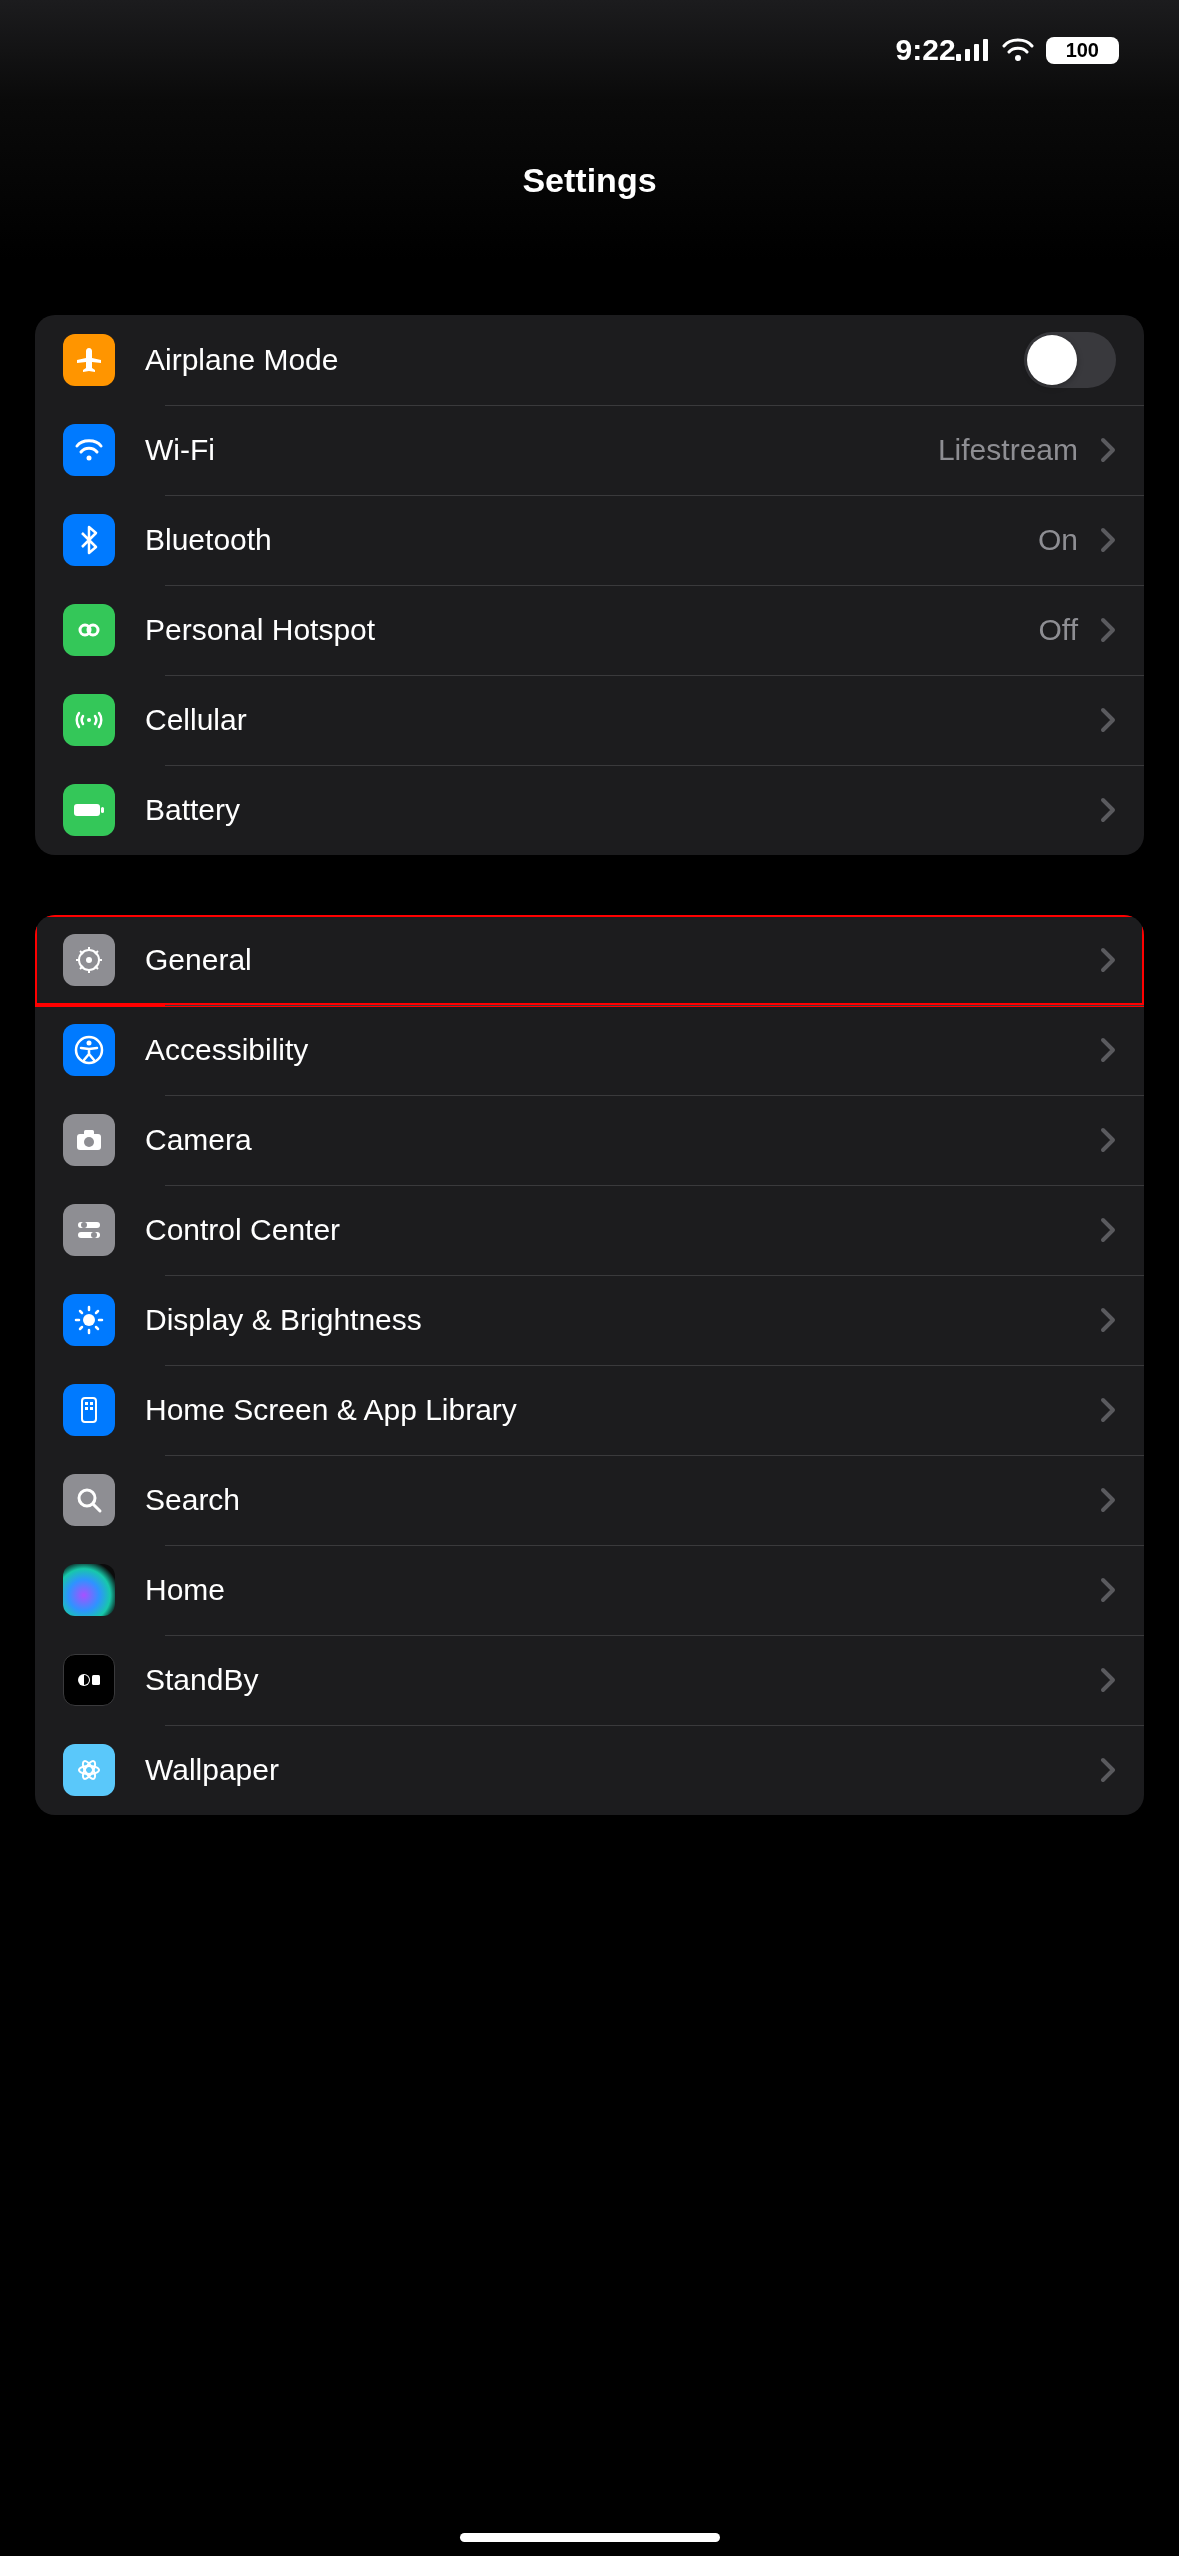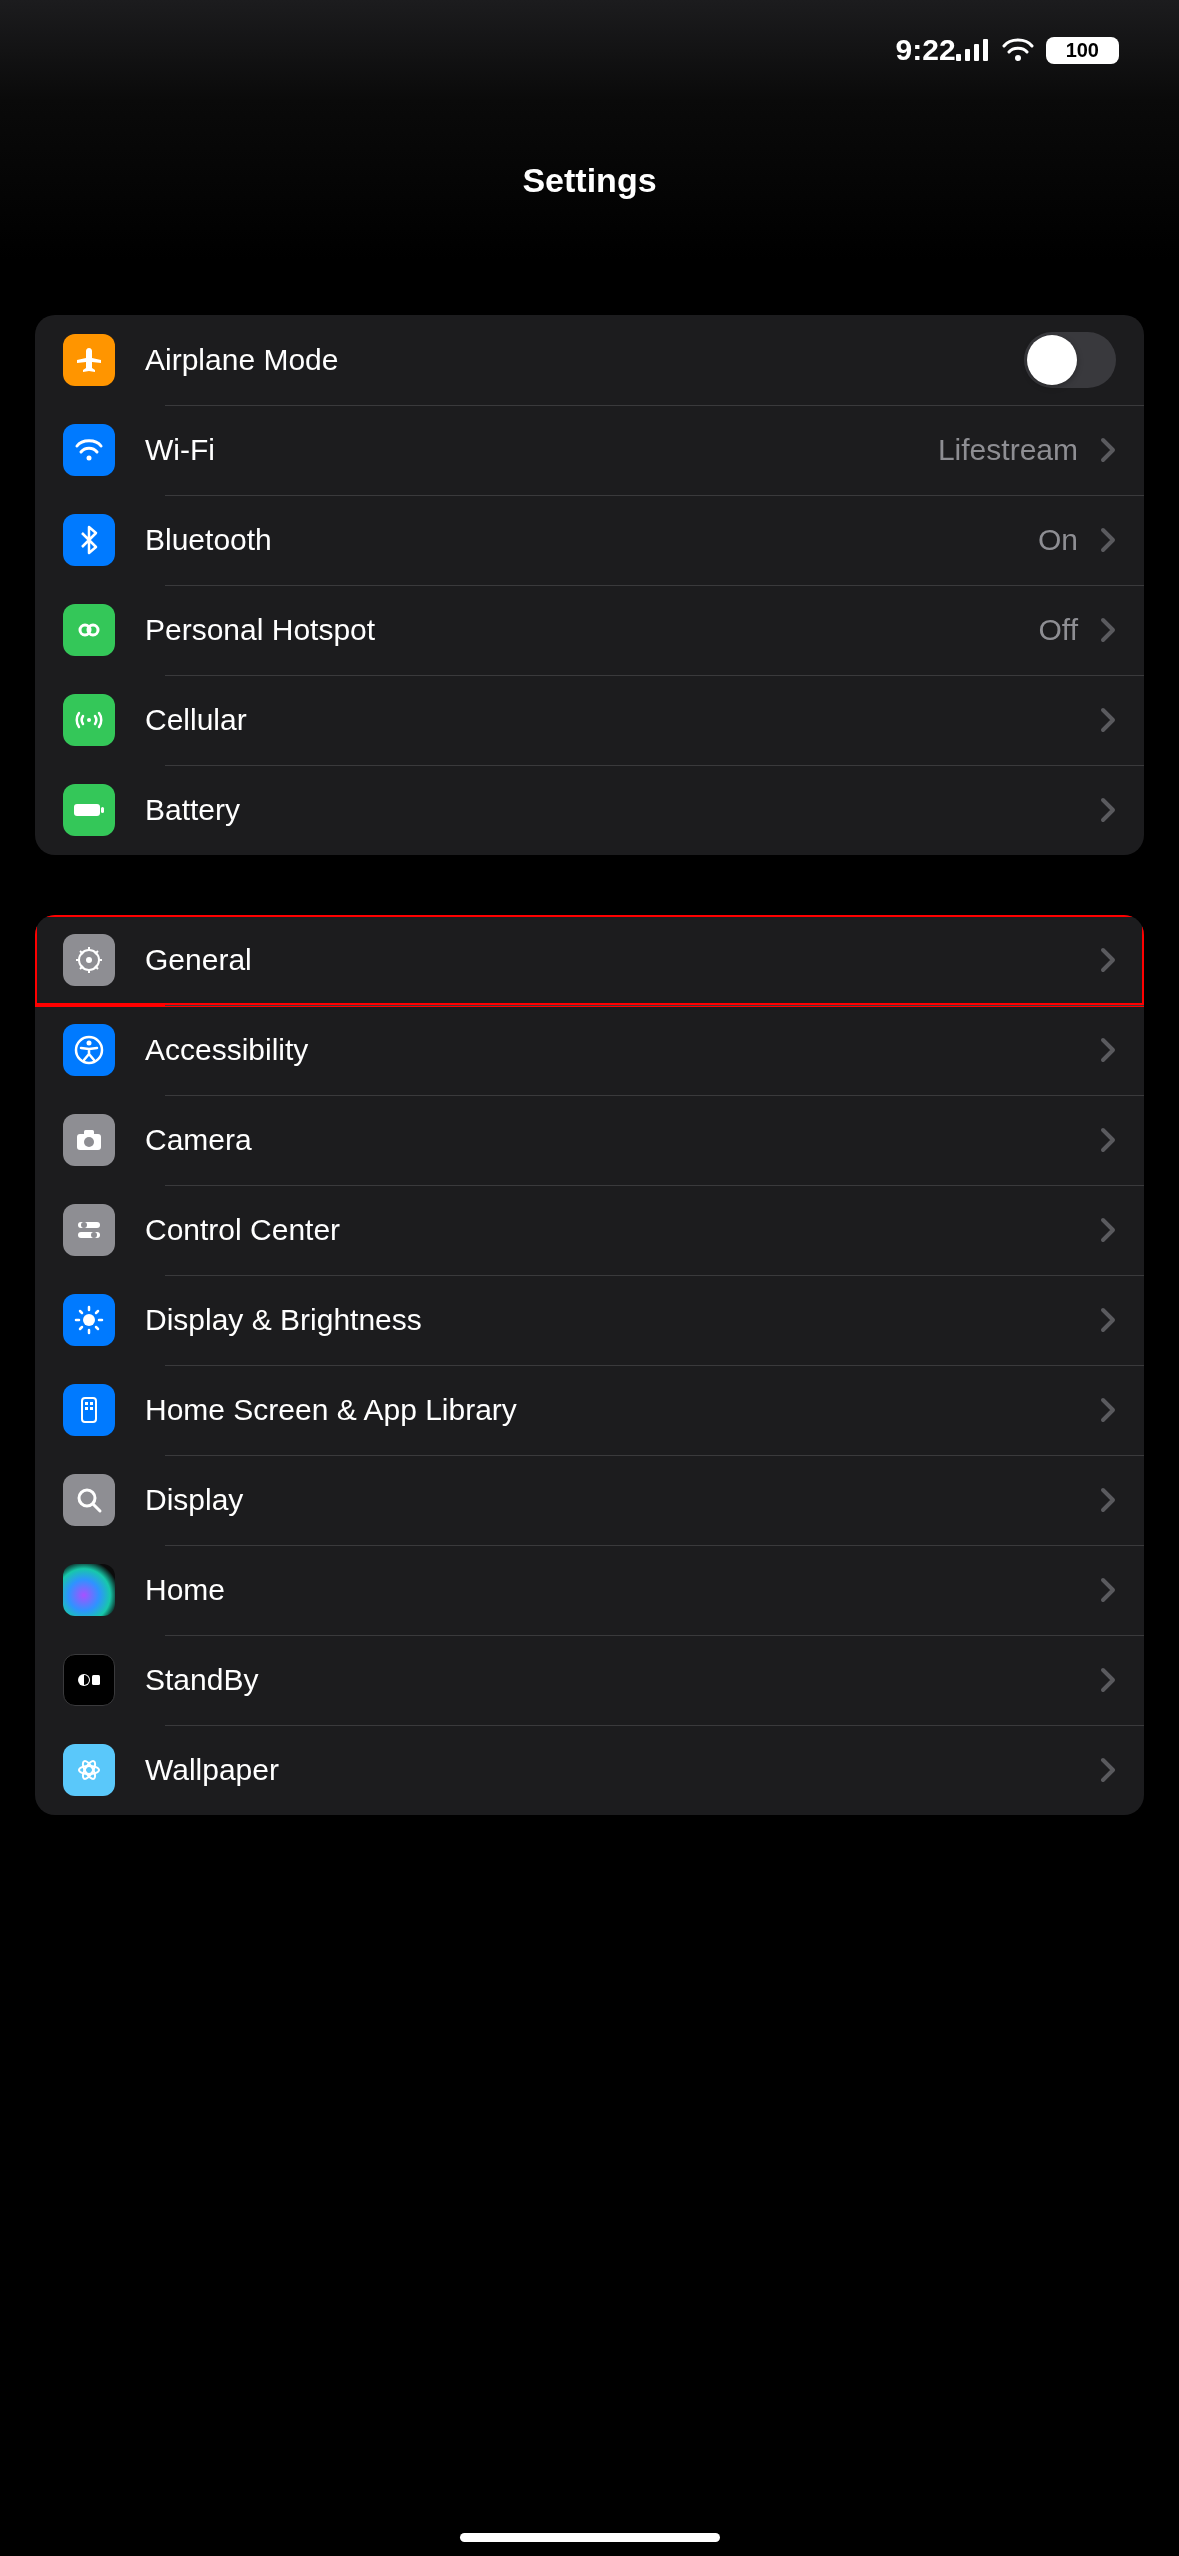--- a/index.html
+++ b/index.html
@@ -383,21 +383,21 @@
       </span>
     </div>
 
     <div class="row">
       <span class="icon bg-gray">
         <svg width="32" height="32" viewBox="0 0 32 32">
             <circle cx="14" cy="14" r="8" fill="none" stroke="#fff" stroke-width="3"></circle>
             <line x1="20" y1="20" x2="27" y2="27" stroke="#fff" stroke-width="3" stroke-linecap="round"></line>
           </svg>
       </span>
-      <span class="label">Display</span>
+      <span class="label">Search</span>
       <span class="chevron">
         <svg width="16" height="26" viewBox="0 0 16 26">
             <path fill="none" stroke="#5a5a5e" stroke-width="4" stroke-linecap="round" stroke-linejoin="round" d="M3 3 L13 13 L3 23"></path>
           </svg>
       </span>
     </div>
 
     <div class="row">
       <span class="icon bg-siri"></span>
       <span class="label">Home</span>

